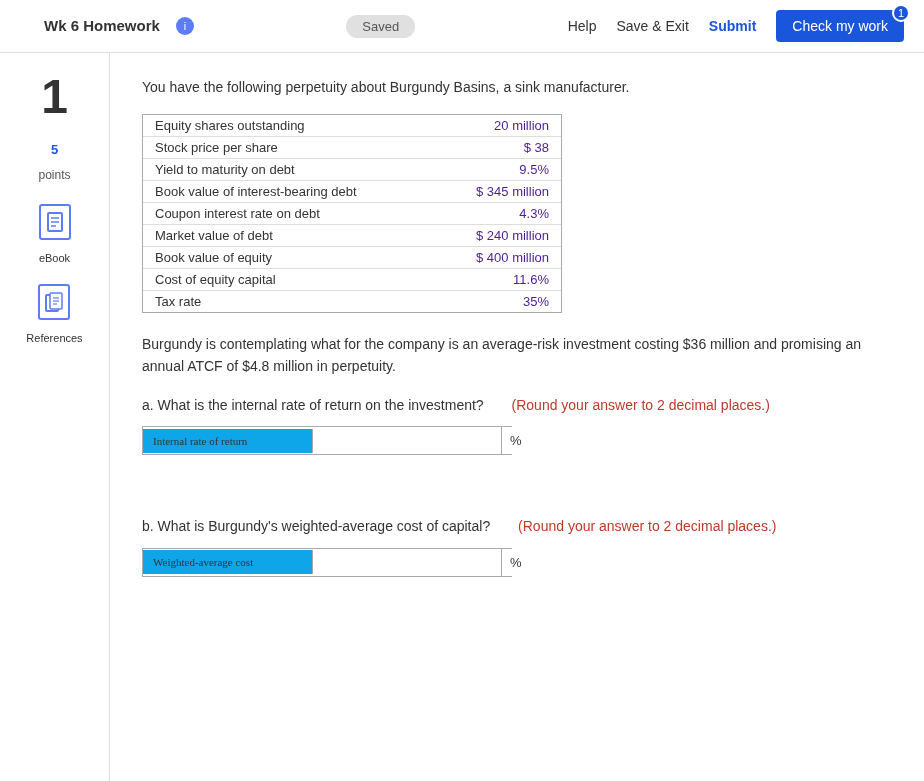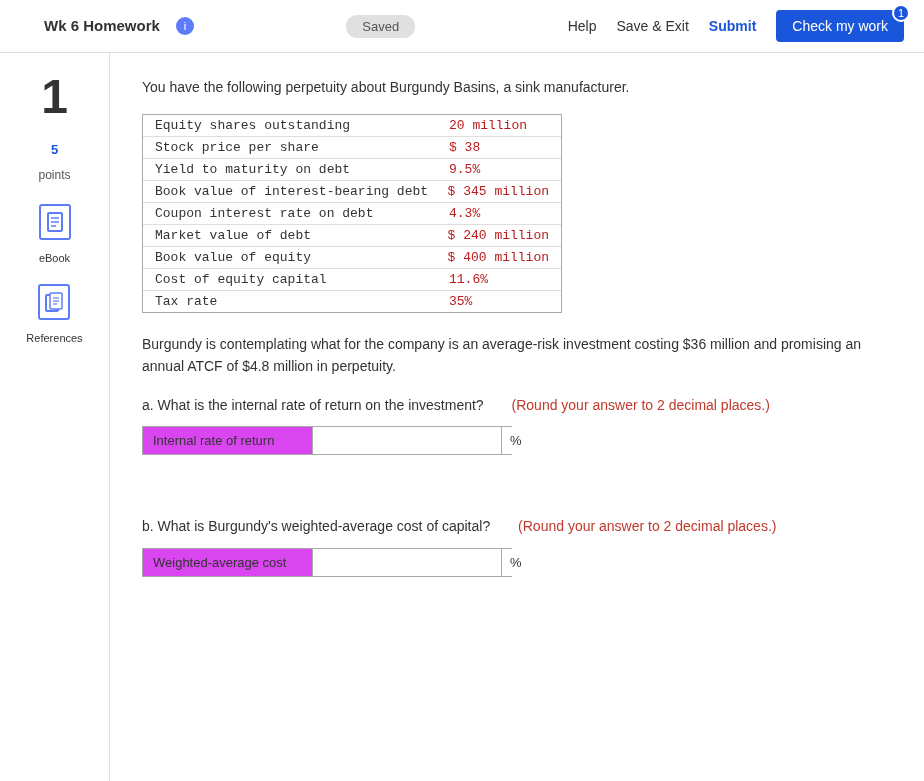--- a/index.html
+++ b/index.html
@@ -80,50 +80,51 @@
 
     .intro-text {
       font-size: 14px; color: #333; margin-bottom: 16px; line-height: 1.5;
     }
 
     
     .data-table {
       border: 1px solid #aaa;
       margin-bottom: 20px;
       font-size: 13px;
-      font-family: Liberation Mono, monospace;
+      font-family: Liberation Sans, sans-serif;
       width: 420px;
     }
     .data-table-row {
       display: flex; justify-content: space-between;
       padding: 3px 12px;
       border-bottom: 1px solid #ddd;
     }
     .data-table-row:last-child { border-bottom: none; }
     .data-table-row .label { color: #333; }
-    .data-table-row .value { color: #b91c1c; text-align: left; min-width: 100px; }
+    .data-table-row .value { color: #4c1d95; text-align: right; min-width: 100px; }
 
     .question-text {
       font-size: 14px; color: #333; margin-bottom: 10px; line-height: 1.6;
     }
     .emphasis { color: #c0392b; font-weight: normal; padding-left: 24px; }
 
     
     .input-row {
       display: flex; align-items: center;
       border: 1px solid #aaa; width: 370px; margin-bottom: 8px;
     }
     .input-label {
-      background: #d946ef;
+      background: #0ea5e9;
       padding: 6px 10px;
-      font-size: 13px;
+      font-size: 11px;
       color: #333;
       border-right: 1px solid #aaa;
       white-space: nowrap;
       min-width: 170px;
+      font-family: Liberation Serif, serif;
     }
     .input-field {
       flex: 1;
       border: none; outline: none;
       padding: 6px 6px;
       font-size: 13px;
       background: #fff;
     }
     .input-unit {
       padding: 6px 8px;

